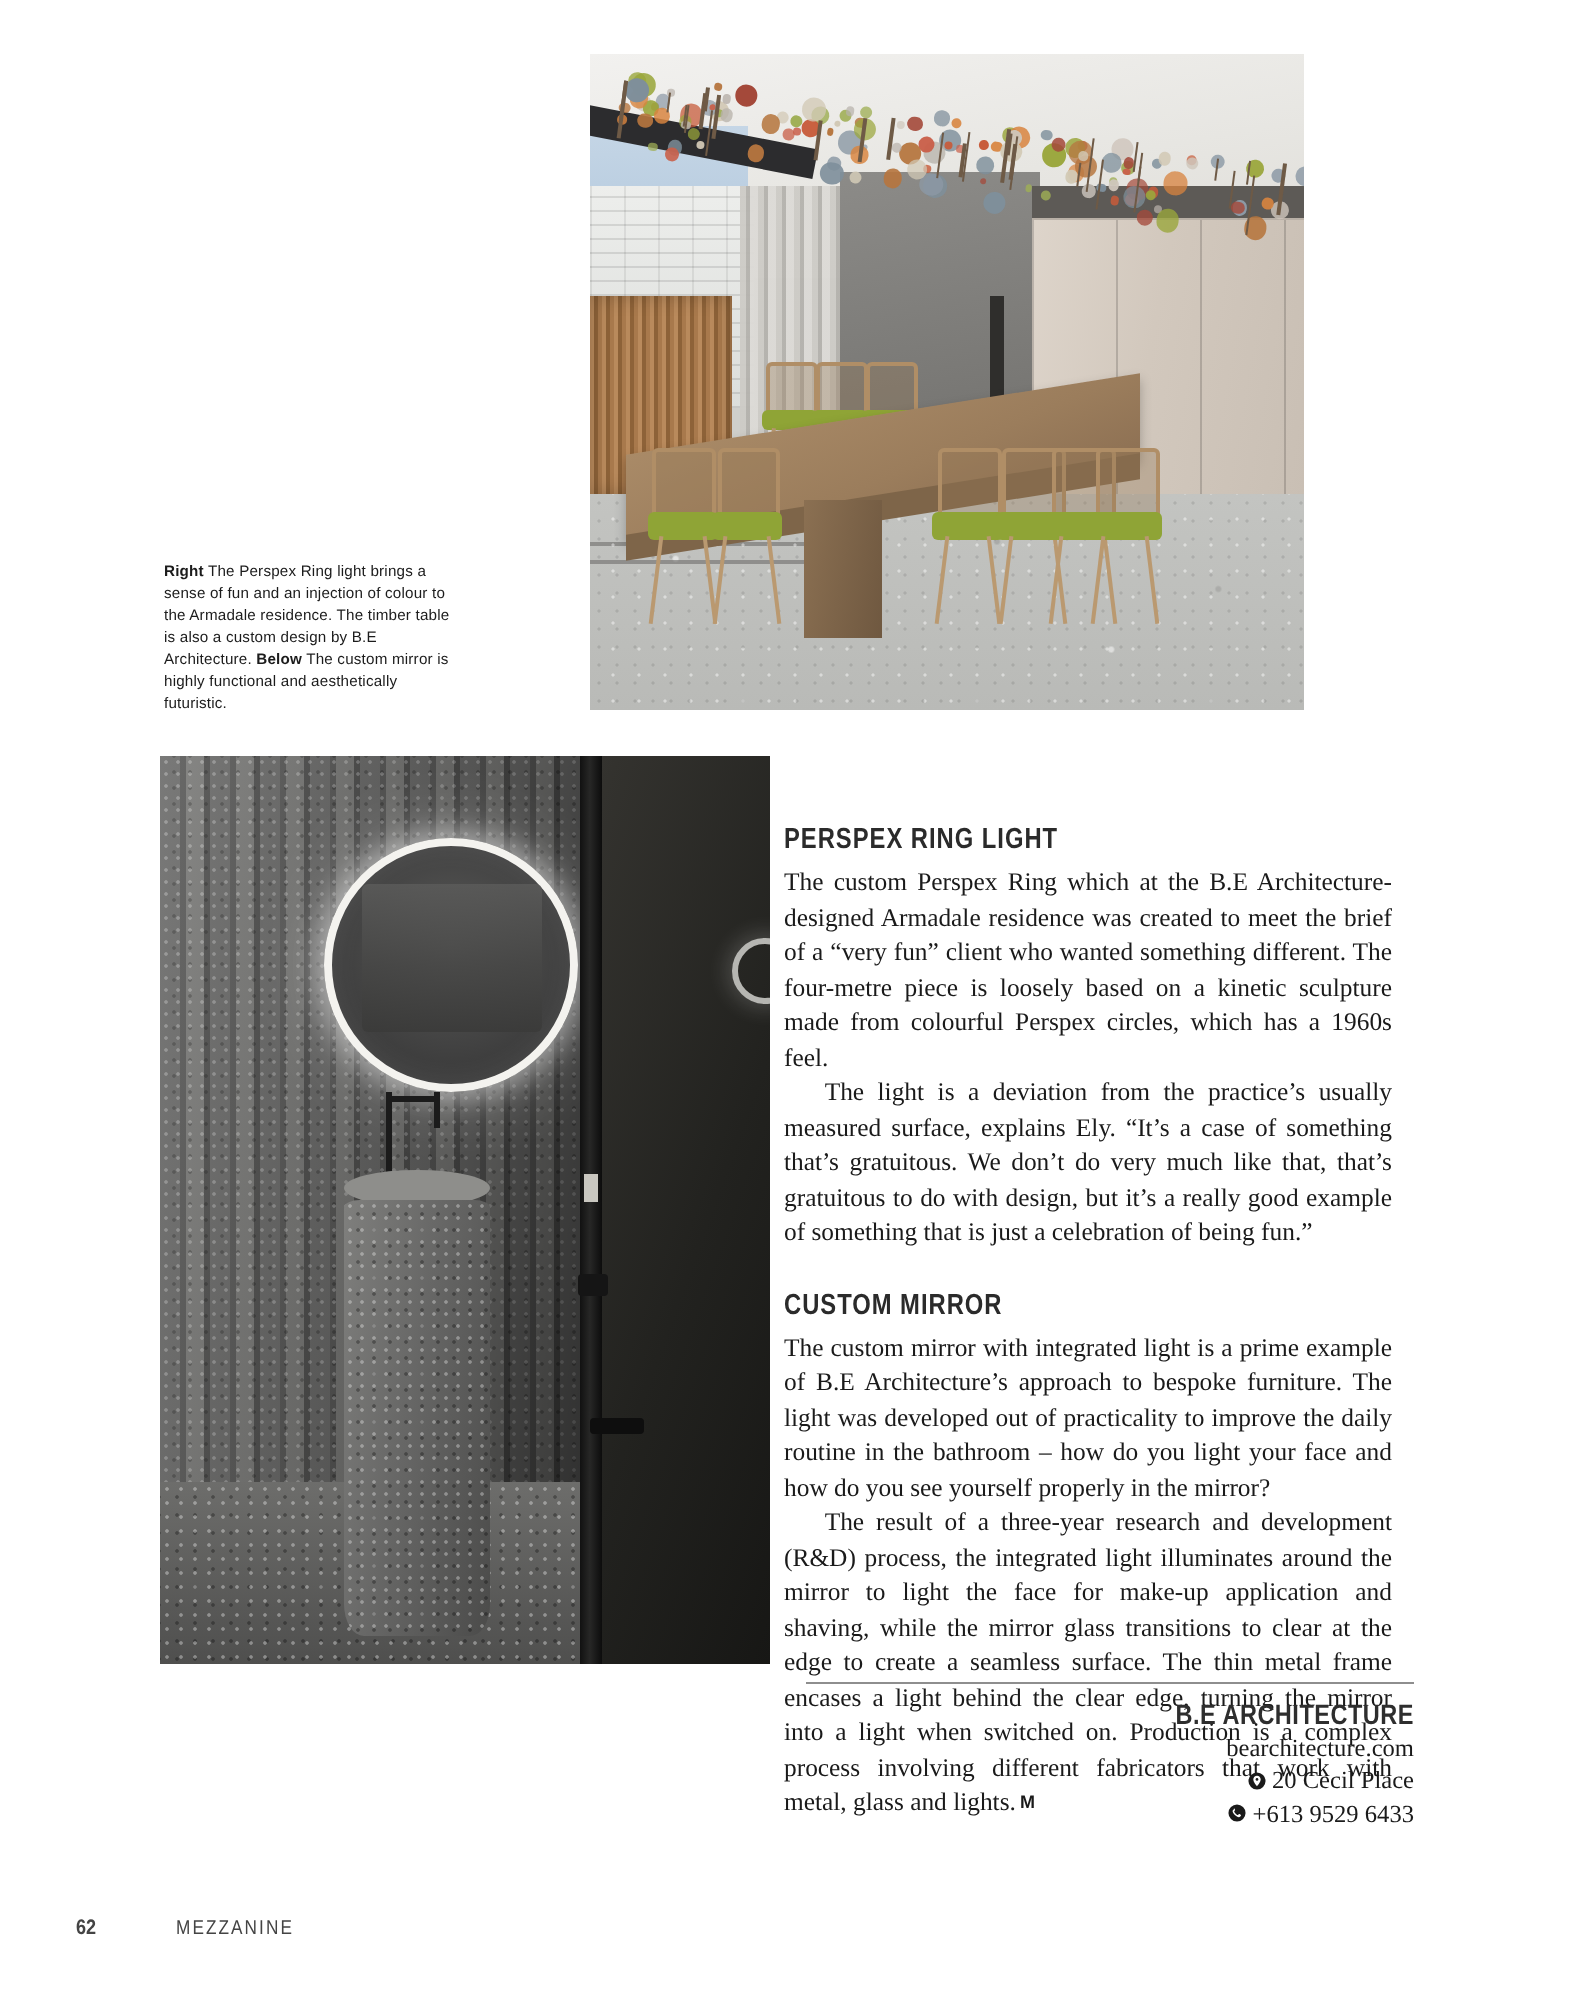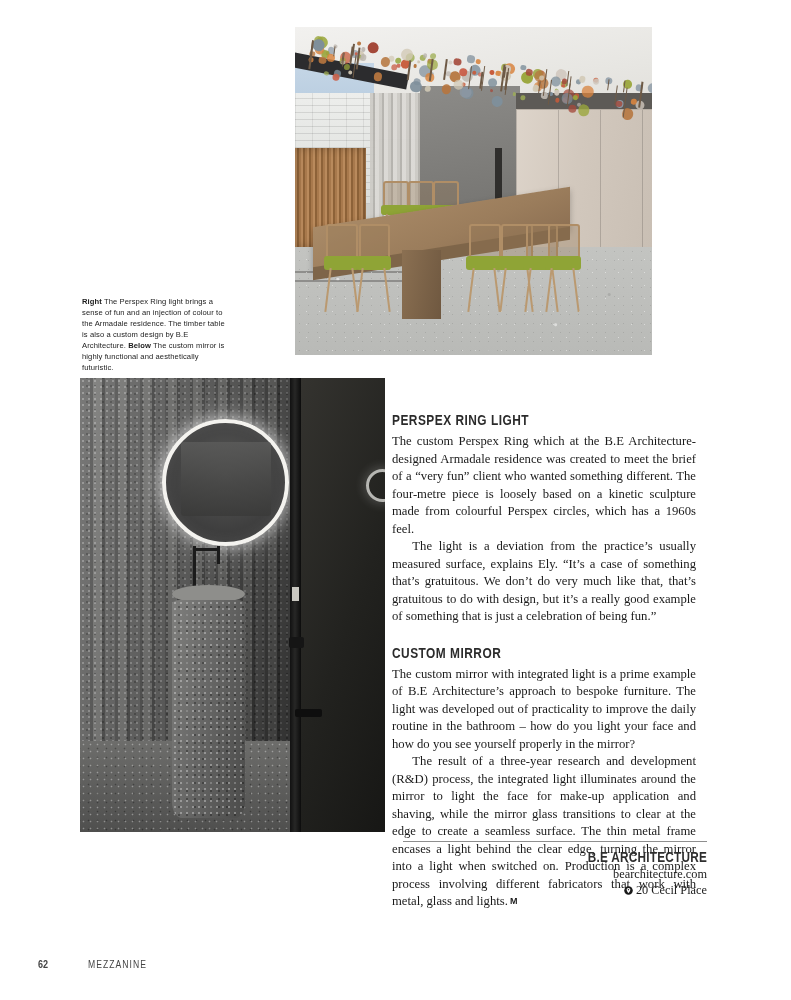--- a/index.html
+++ b/index.html
@@ -181,21 +181,20 @@
   .caption {
     position: absolute;
     left: 82px;
     top: 280px;
     width: 150px;
     font-family: "Liberation Sans", sans-serif;
     font-size: 7.6px;
     line-height: 1.45;
     color: #1c1c1c;
     letter-spacing: .1px;
-    margin-top: 16px;
   }
   .caption b { font-weight: 700; }
 
   
   .photo-bath {
     position: absolute;
     left: 80px;
     top: 378px;
     width: 305px;
     height: 454px;
@@ -741,18 +740,27 @@
       <svg viewBox="0 0 20 20" width="9" height="9" aria-hidden="true">
         <circle cx="10" cy="10" r="9.5" fill="#1a1a1a"></circle>
         <path d="M10 4.2c-2.3 0-4.1 1.8-4.1 4.1 0 3.1 4.1 7.5 4.1 7.5s4.1-4.4 4.1-7.5c0-2.3-1.8-4.1-4.1-4.1z" fill="#fff"></path>
         <circle cx="10" cy="8.2" r="1.5" fill="#1a1a1a"></circle>
       </svg>
     </span>
     <span>20 Cecil Place</span>
   </div>
 
 
+  <div class="contact-line">
+    <span class="cicon">
+      <svg viewBox="0 0 20 20" width="9" height="9" aria-hidden="true">
+        <circle cx="10" cy="10" r="9.5" fill="#1a1a1a"></circle>
+        <path d="M6.6 4.8c.5 0 1.3 1.6 1.3 2 0 .6-1 .9-1 1.4 0 1.1 3 4 4.1 4 .5 0 .8-1 1.4-1 .5 0 2 .8 2 1.3 0 1-1.3 2.2-2.3 2.2-2.6 0-7-4.3-7-6.8 0-1 1.4-2.3 1.5-2.1z" fill="#fff"></path>
+      </svg>
+    </span>
+    <span>+613 9529 6433</span>
+  </div>
 </div>
 
 <div class="footer">
   <span class="folio">62</span>
   <span class="masthead">MEZZANINE</span>
 </div>
 
 </body></html>

